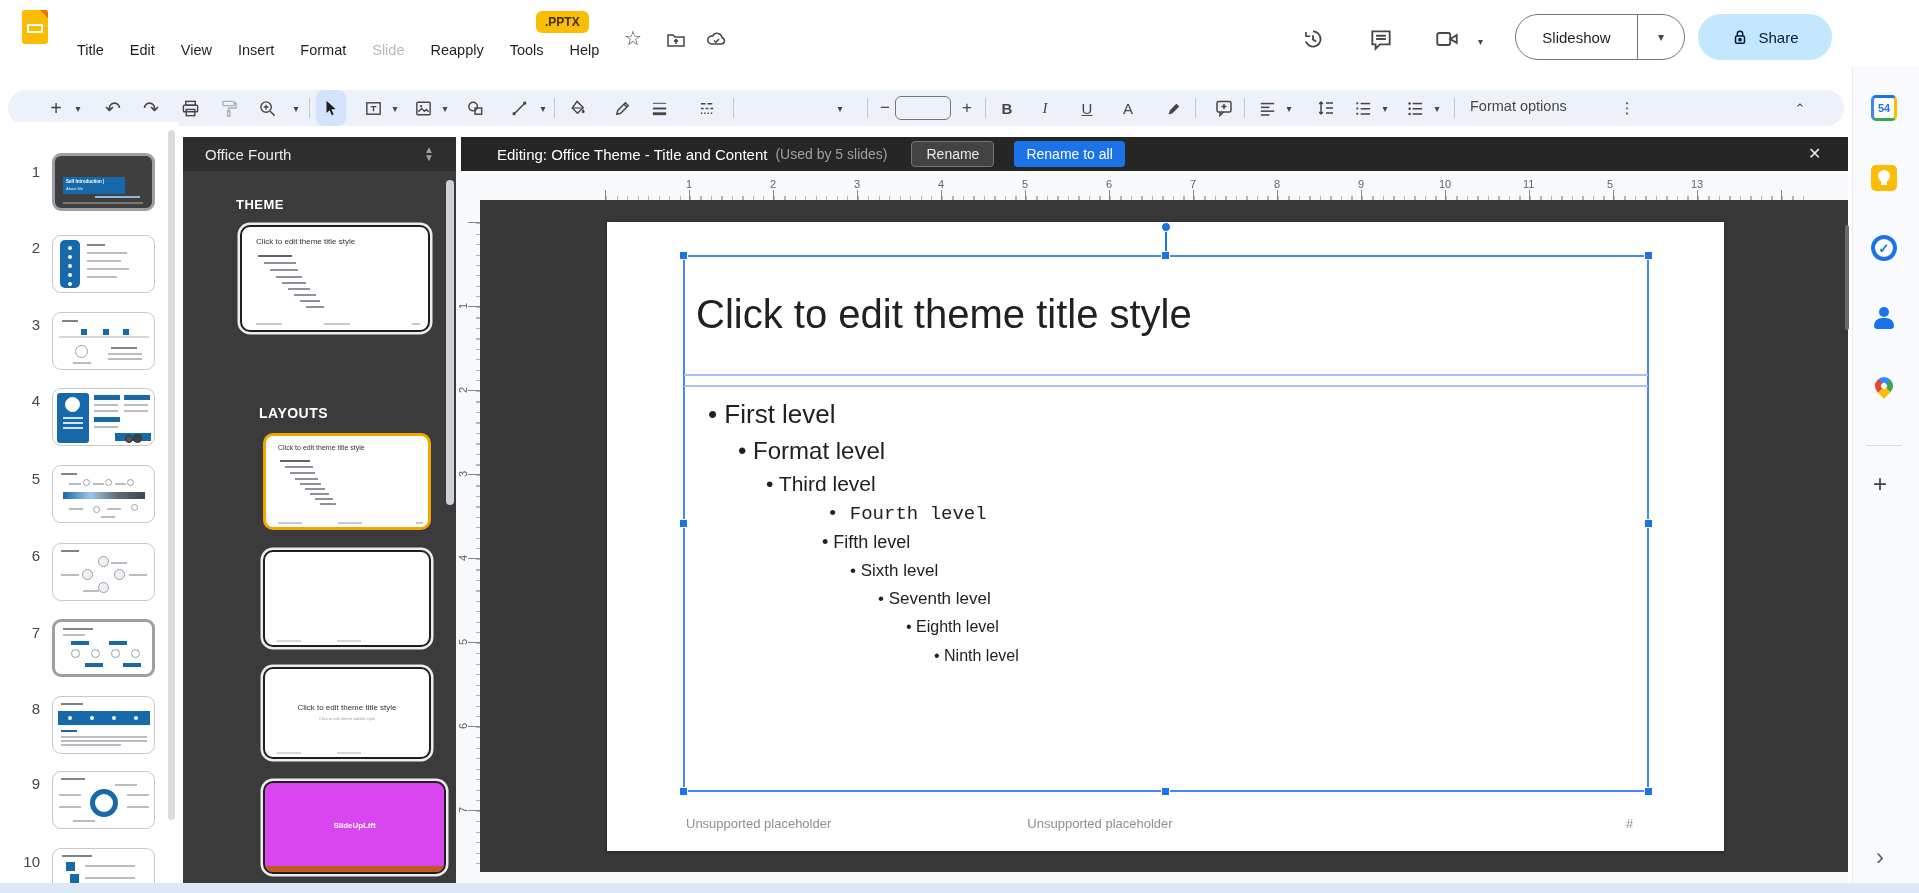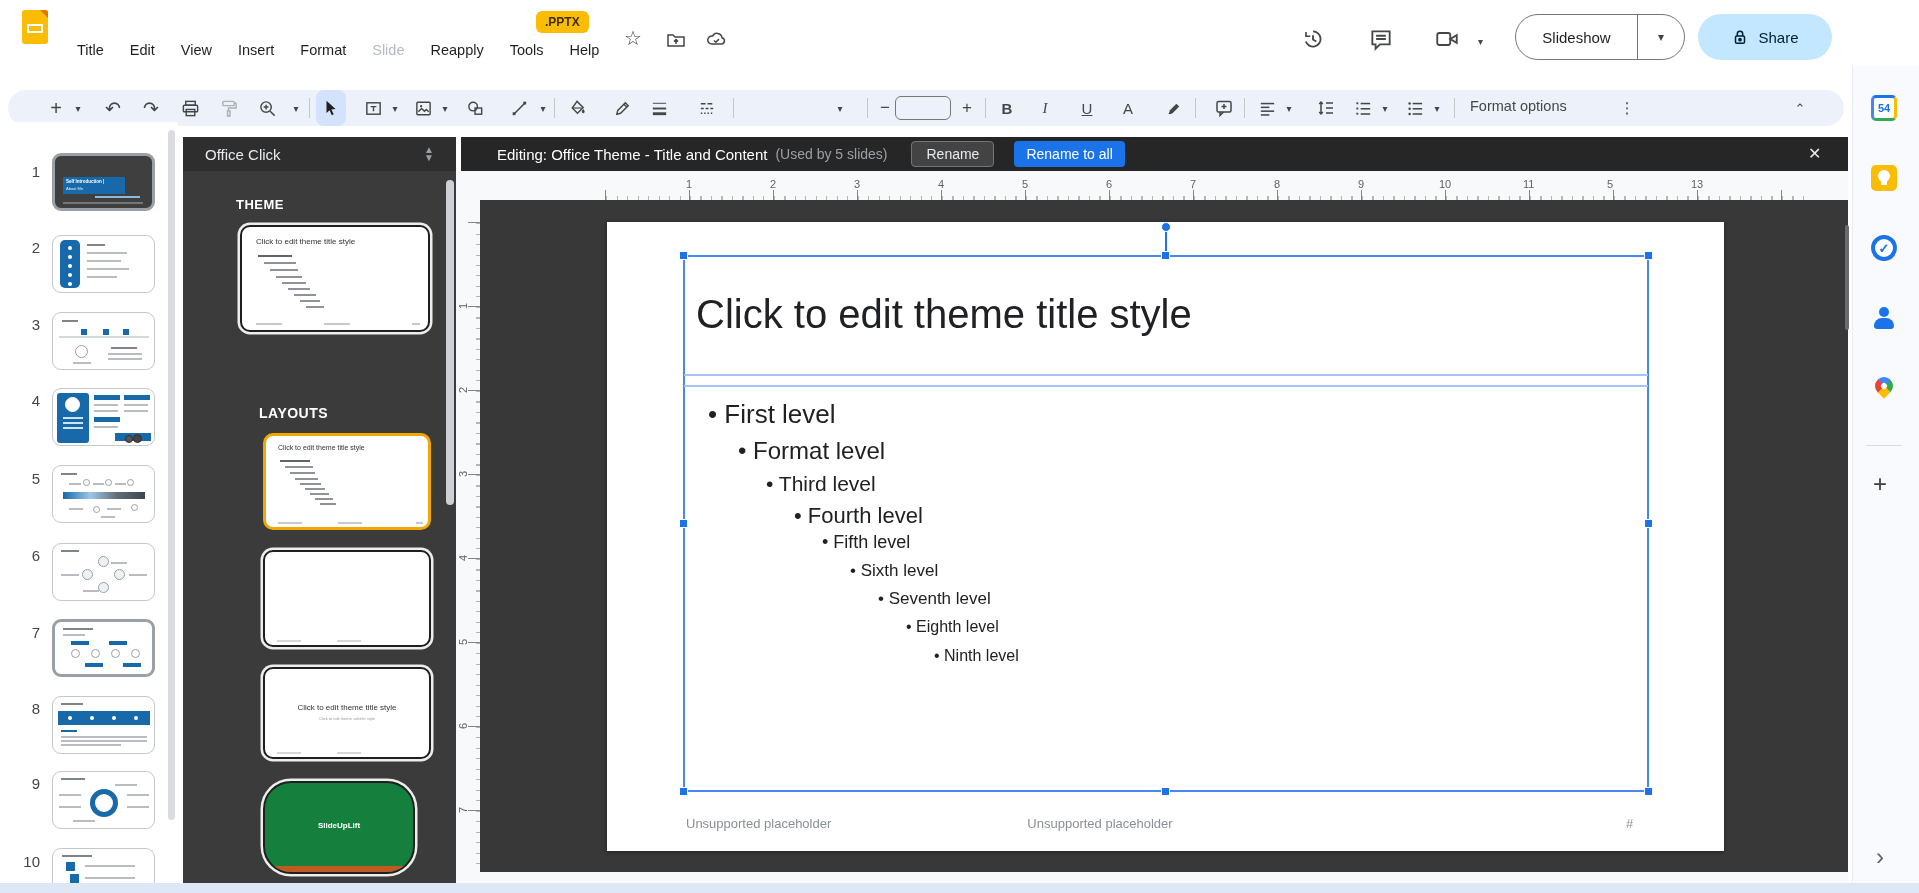--- a/index.html
+++ b/index.html
@@ -470,21 +470,21 @@
       <div class="t-line dark" style="left:9px;top:6px;width:30px;"></div>
       <div class="abs blue" style="left:13px;top:13px;width:9px;height:9px;"></div>
       <div class="abs blue" style="left:17px;top:25px;width:9px;height:9px;"></div>
       <div class="t-line" style="left:32px;top:16px;width:50px;"></div>
       <div class="t-line" style="left:32px;top:28px;width:50px;"></div>
     </div>
   </div>
 
   <div class="abs theme-panel">
     <div class="panel-head">
-      <span class="panel-title">Office Click</span>
+      <span class="panel-title">Office Fourth</span>
       <span class="sort-ic">▲<br>▼</span>
     </div>
 
     <div class="section-label" style="left:53px;top:60px;font-size:13px;">THEME</div>
 
     <div class="mini" style="left:57px;top:88px;width:190px;height:107px;">
       <div class="mini-title" style="left:14px;top:10px;font-size:8px;">Click to edit theme title style</div>
       <div class="stair" style="left:16px;top:28px;">
         <i style="left:0;top:0;width:34px;background:#5f646b;"></i>
           <i style="left:6px;top:7px;width:32px;"></i>
@@ -534,21 +534,21 @@
 
     <div class="mini" style="left:80px;top:530px;width:168px;height:92px;">
       <div class="mini-title" style="left:0;top:34px;width:100%;text-align:center;font-size:8px;">Click to edit theme title style</div>
       <div class="mini-title" style="left:0;top:47px;width:100%;text-align:center;font-size:4px;color:#9aa0a6;">Click to edit theme subtitle style</div>
       <div class="stair" style="left:0;top:83px;">
         <i style="left:12px;top:0;width:24px;background:#d5d8db;"></i>
           <i style="left:72px;top:0;width:24px;background:#d5d8db;"></i>
       </div>
     </div>
 
-    <div class="mini" style="left:80px;top:644px;width:152px;height:93px;background:#15803d;border-radius:28px;">
+    <div class="mini" style="left:80px;top:644px;width:183px;height:93px;background:#d946ef;">
       <div class="mini-title" style="left:0;top:38px;width:100%;text-align:center;font-size:8px;font-weight:bold;color:#fff;">SlideUpLift</div>
       <div class="abs" style="left:0;bottom:0;width:100%;height:6px;background:#c05a1f;"></div>
     </div>
 
     <div class="abs panel-scroll" style="left:263px;top:43px;width:8px;height:325px;background:#cdd1d6;border-radius:4px;position:absolute;"></div>
   </div>
 
   <div class="abs edit-bar">
     <span class="edit-label">Editing: Office Theme - Title and Content</span>
     <span class="edit-usage">(Used by 5 slides)</span>
@@ -588,21 +588,21 @@
   <div class="abs v-ruler-ticks"></div>
 
   <div class="abs workspace"></div>
   <div class="abs slide"></div>
 
   <div class="abs slide-title">Click to edit theme title style</div>
 
   <div class="bullet" style="left:708px;top:399px;font-size:26px;">First level</div>
   <div class="bullet" style="left:738px;top:437px;font-size:24px;">Format level</div>
   <div class="bullet" style="left:766px;top:472px;font-size:21px;">Third level</div>
-  <div class="bullet" style="left:794px;top:503px;font-size:22px;">Fourth level</div>
+  <div class="bullet" style="left:827px;top:503px;font-size:19px;font-family:Liberation Mono, monospace;">Fourth level</div>
   <div class="bullet" style="left:822px;top:532px;font-size:18px;">Fifth level</div>
   <div class="bullet" style="left:850px;top:561px;font-size:17px;">Sixth level</div>
   <div class="bullet" style="left:878px;top:589px;font-size:17px;">Seventh level</div>
   <div class="bullet" style="left:906px;top:618px;font-size:16px;">Eighth level</div>
   <div class="bullet" style="left:934px;top:647px;font-size:16px;">Ninth level</div>
 
   <div class="abs sel-rect"></div>
   <div class="abs sel-line" style="top:374px;"></div>
   <div class="abs sel-line" style="top:385px;"></div>
   <div class="abs rot-stem"></div>

